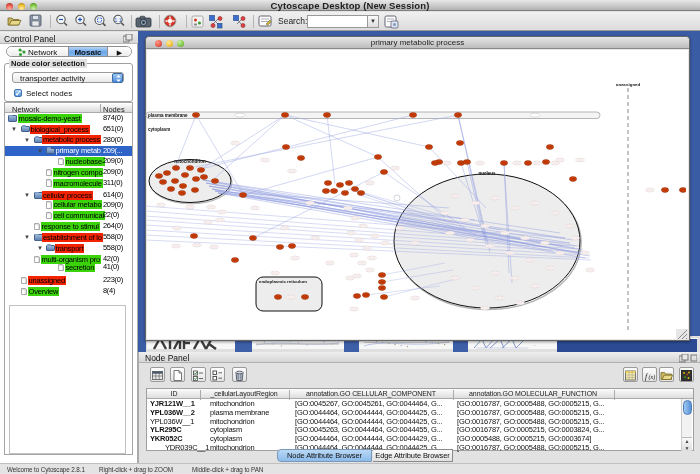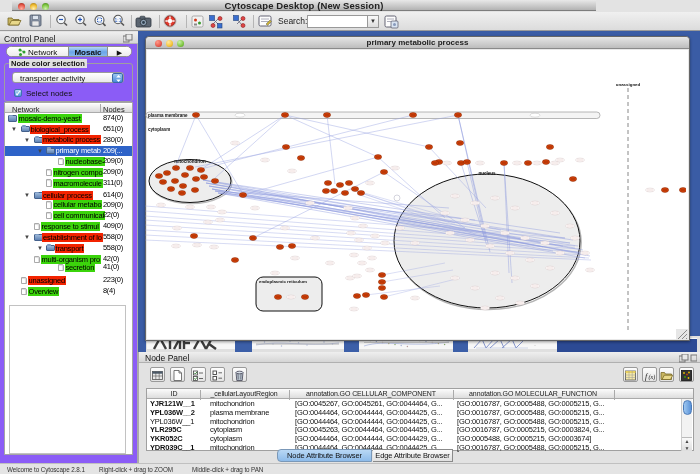--- a/index.html
+++ b/index.html
@@ -1,32 +1,32 @@
 <!DOCTYPE html>
 <html><head>
 <meta charset="utf-8">
 <style>
 * { margin:0; padding:0; box-sizing:border-box; }
 html,body { width:700px; height:474px; overflow:hidden; }
 body { font-family:"Liberation Sans", sans-serif; position:relative; background:#e3e3e3; }
 .abs { position:absolute; }
 
 
-#titlebar { left:12px; top:0; width:584px; height:11px;
+#titlebar { left:0; top:0; width:700px; height:11px;
   background:linear-gradient(#e8e8e8,#c8c8c8 60%,#b2b2b2);
   border-bottom:1px solid #7d7d7d; }
 #titlebar .t { width:100%; text-align:center; font-size:9.5px; font-weight:bold; color:#222; line-height:11px; letter-spacing:0.1px; }
 .light { position:absolute; top:2.5px; width:7px; height:7px; border-radius:50%; }
 
 
 #toolbar { left:0; top:12px; width:700px; height:19px; background:linear-gradient(#f0f0f0,#dcdcdc); border-bottom:1px solid #9a9a9a; }
 .tsep { position:absolute; top:3px; width:1px; height:13px; background:#b5b5b5; }
 
 
-#cpanel { left:0; top:32px; width:138px; height:431px; background:#8b5cf6; border-right:1px solid #aaa; }
+#cpanel { left:0; top:32px; width:138px; height:431px; background:#ffffff; border-right:1px solid #aaa; }
 #cphead { left:0; top:0; width:138px; height:12px; background:linear-gradient(#efefef,#d6d6d6); border-bottom:1px solid #b5b5b5; }
 #cphead span { position:absolute; left:4px; top:2px; font-size:8.5px; color:#111; }
 #cptabs { left:6px; top:14px; width:126px; height:11px; background:#fdfdfd; border:1px solid #8e8e8e; border-radius:6px; overflow:hidden; display:flex; }
 #cptabs .seg { height:100%; font-size:8px; line-height:10px; text-align:center; color:#111; }
 #groupbox { left:4px; top:31px; width:129px; height:39px; border:1px solid #9f9f9f; border-radius:3px; }
 #grouplab { left:9px; top:27px; font-size:7.5px; font-weight:bold; color:#111; background:#e1e1e1; padding:0 2px; }
 #dropdown { left:12px; top:40px; width:112px; height:11px; background:linear-gradient(#ffffff,#e9e9e9); border:1px solid #9a9a9a; border-radius:3px; }
 #dropdown span { position:absolute; left:7px; top:0.5px; font-size:8px; line-height:9px; color:#111; }
 #dropbtn { position:absolute; right:0px; top:0px; width:11px; height:9.5px; border-radius:2px; background:linear-gradient(#9ec7f0,#4a8ada); border:0.5px solid #3a6aa8; overflow:hidden; }
 #dropbtn svg { display:block; }
@@ -50,21 +50,21 @@
 .fold:before { content:""; position:absolute; left:0; top:-1.5px; width:4px; height:1.5px; background:#7e9cc4; border-radius:1px 1px 0 0; }
 .file { position:absolute; top:1.5px; width:6px; height:7.5px; background:#fff; border:0.6px solid #aaa; border-radius:0 2px 0 0; box-shadow:inset -1px 1px 0 #e0e0e0; }
 .selrow { background:#2e63c8; }
 .selrow .lbl { color:#fff; background:none; }
 .selrow .num { color:#fff; background:#2e63c8;}
 
 
 #mdi { left:138px; top:31px; width:562px; height:321px; background:#3a5ca5; }
 #netwin { position:absolute; left:7px; top:5px; width:545px; height:305px; background:#e8e8e8; border:1px solid #666; border-radius:4px 4px 0 0; box-shadow:0 1px 3px rgba(0,0,0,.4);}
 #nettitle { width:100%; height:12px; background:linear-gradient(#e6e6e6,#bdbdbd); border-bottom:1px solid #8a8a8a; border-radius:4px 4px 0 0; }
-#nettitle .t { text-align:center; font-size:8px; font-weight:bold; color:#222; line-height:12px; }
+#nettitle .t { text-align:center; font-size:8px; font-weight:normal; color:#222; line-height:12px; }
 #netcanvas { position:absolute; left:1px; top:12.5px; width:541px; height:289px; background:#fff; }
 #graph { position:relative; left:-2px; top:-1.5px; }
 
 
 #strip { position:absolute; left:8px; top:305px; width:554px; height:16px; overflow:hidden; }
 
 
 #dpanel { left:138px; top:352px; width:562px; height:111px; background:#e2e2e2; border-left:1px solid #aaa;}
 #dphead { left:0; top:0; width:562px; height:11px; background:linear-gradient(#efefef,#d5d5d5); border-bottom:1px solid #b0b0b0;}
 #dphead span { position:absolute; left:6px; top:1px; font-size:8.5px; color:#111; }
@@ -284,21 +284,21 @@
           <span class="num">209(0)</span>
         </div>
         <div class="trow" style="top:107.4px">
           <span class="file" style="left:40.5px"></span>
           <span class="lbl g" style="left:47.5px">cell communicat</span>
           <span class="num">22(0)</span>
         </div>
         <div class="trow" style="top:118.2px">
           <span class="file" style="left:28.5px"></span>
           <span class="lbl g" style="left:35.5px">response to stimul</span>
-          <span class="num">409(0)</span>
+          <span class="num">264(0)</span>
         </div>
         <div class="trow" style="top:129.0px">
           <span class="arr" style="left:19px">▼</span>
           <span class="fold" style="left:28.5px"></span>
           <span class="lbl r" style="left:37px">establishment of lo</span>
           <span class="num">558(0)</span>
         </div>
         <div class="trow" style="top:139.8px">
           <span class="arr" style="left:32px">▼</span>
           <span class="fold" style="left:41px"></span>
@@ -871,21 +871,21 @@
           <div style="left:148px">[GO:0045263, GO:0044464, GO:0044455, G...</div>
           <div style="left:310px">[GO:0016787, GO:0005215, GO:0003824, G...</div>
         </div>
         <div class="dtrow" style="top:45.0px">
           <div style="left:3px;font-weight:bold">YKR052C</div>
           <div style="left:63px">cytoplasm</div>
           <div style="left:148px">[GO:0044464, GO:0044444, GO:0044429, G...</div>
           <div style="left:310px">[GO:0005488, GO:0005215, GO:0003674]</div>
         </div>
         <div class="dtrow" style="top:53.7px">
-          <div style="left:3px;font-weight:bold">YDR039C__1</div>
+          <div style="left:18px;font-weight:normal">YDR039C__1</div>
           <div style="left:63px">mitochondrion</div>
           <div style="left:148px">[GO:0044464, GO:0044444, GO:0044425, G...</div>
           <div style="left:310px">[GO:0016787, GO:0005488, GO:0005215, G...</div>
         </div>
       </div>
 
     <div style="position:absolute;right:1px;top:10px;width:11px;height:52px;background:#f2f2f2;border-left:1px solid #ccc;">
       <div style="position:absolute;left:1px;top:1px;width:9px;height:15px;border-radius:4.5px;background:linear-gradient(90deg,#9ec7f0,#5a92d8);border:0.5px solid #4a7ab8;"></div>
       <div style="position:absolute;left:0;bottom:0;width:10px;height:14px;background:linear-gradient(#fafafa,#ddd);border-top:1px solid #bbb;font-size:5px;text-align:center;color:#444;line-height:7px;">▲<br>▼</div>
     </div>

